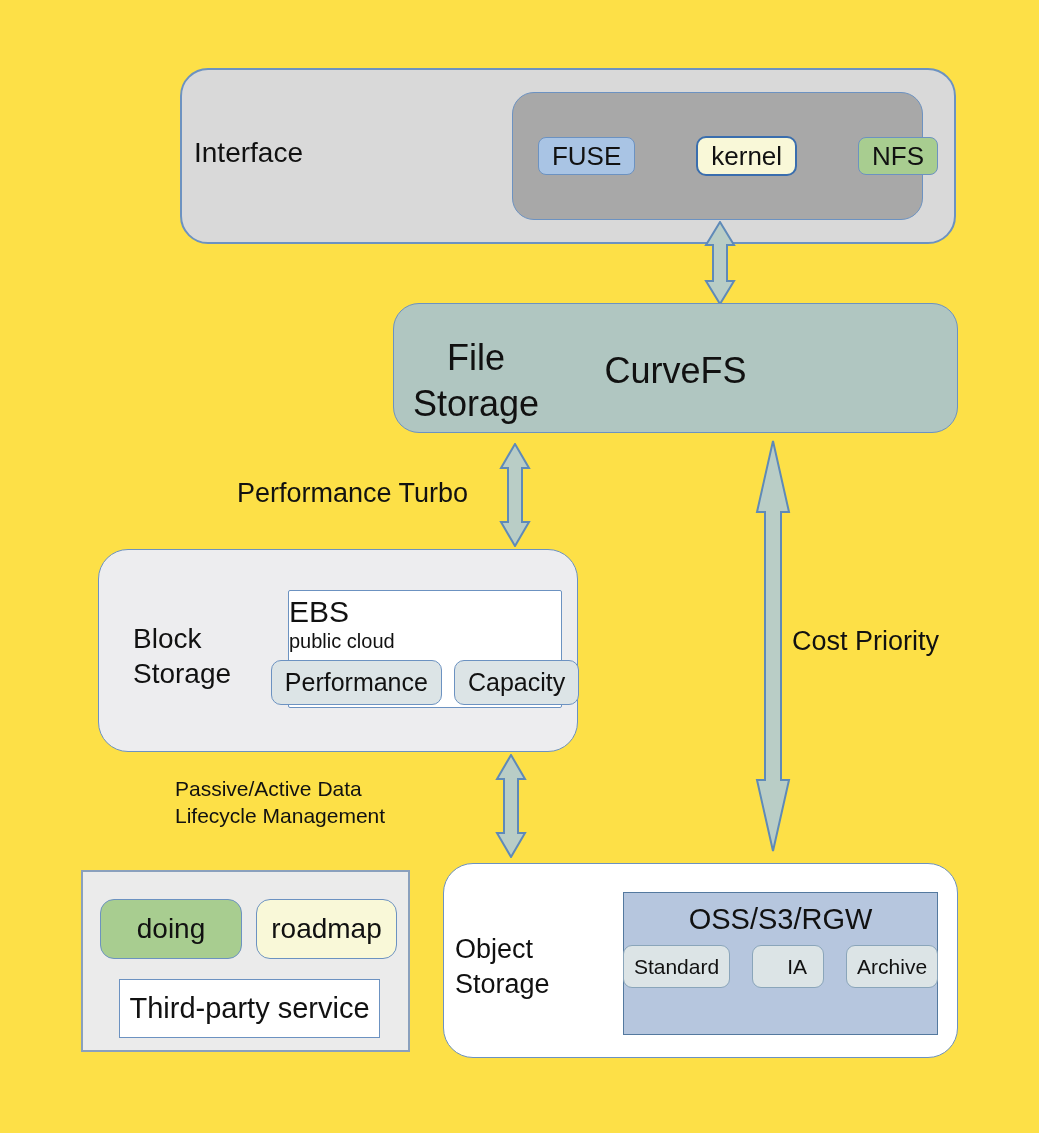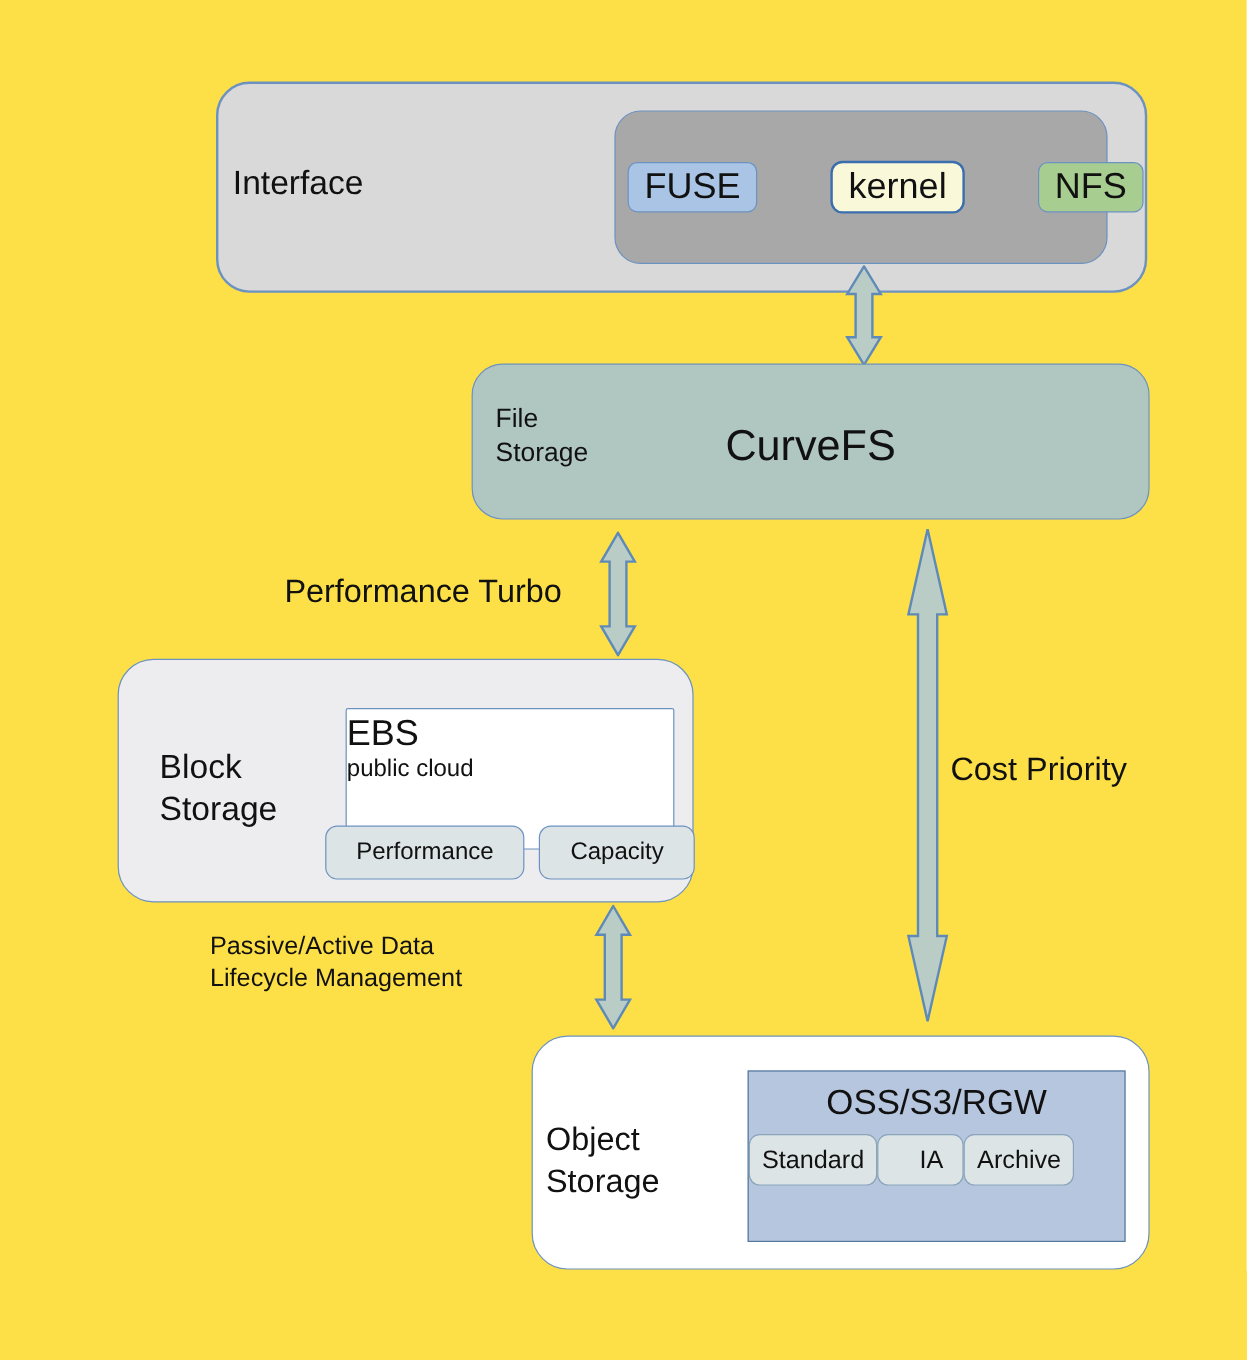--- a/index.html
+++ b/index.html
@@ -26,70 +26,70 @@
   .canvas{position:relative;width:1039px;height:1133px;background:#fde047;overflow:hidden;}
 
   .abs{position:absolute;}
 
   
   .interface-box{left:180px;top:68px;width:776px;height:176px;background:var(--interface-fill);
     border:2px solid var(--border-blue);border-radius:28px;}
   .interface-label{left:194px;top:137px;font-size:28px;}
   .interface-inner{left:512px;top:92px;width:411px;height:128px;background:var(--interface-inner-fill);
     border:1.5px solid var(--border-blue);border-radius:22px;display:flex;align-items:center;justify-content:center;gap:20px;}
-  .chip{display:inline-flex;align-items:center;justify-content:center;font-size:30px;line-height:1;
+  .chip{display:inline-flex;align-items:center;justify-content:center;font-size:26px;line-height:1;
     padding:5px 13px;border-radius:8px;margin-left:41px;}
   .chip-fuse{background:var(--chip-blue-fill);border:1.5px solid var(--border-blue);}
   .chip-kernel{background:var(--chip-yellow-fill);border:2.5px solid var(--chip-yellow-border);border-radius:10px;}
   .chip-nfs{background:var(--chip-green-fill);border:1.5px solid var(--border-blue);}
 
   
   .filestorage-box{left:393px;top:303px;width:565px;height:130px;background:var(--file-storage-fill);
     border:1.5px solid var(--border-blue);border-radius:26px;}
-  .filestorage-label{left:413px;top:335px;font-size:22px;line-height:1.28;}
+  .filestorage-label{left:413px;top:335px;font-size:36px;line-height:1.28;text-align:center;}
   .filestorage-title{left:393px;top:350px;width:565px;text-align:center;font-size:36px;}
 
   
   .perf-turbo-label{left:237px;top:478px;font-size:27px;}
   .cost-priority-label{left:792px;top:626px;font-size:27px;}
   .lifecycle-label{left:175px;top:776px;font-size:21px;line-height:1.28;}
 
   
   .blockstorage-box{left:98px;top:549px;width:480px;height:203px;background:var(--block-storage-fill);
     border:1.5px solid var(--border-blue);border-radius:30px;}
   .blockstorage-label{left:133px;top:621px;font-size:28px;line-height:1.25;}
   .ebs-box{left:288px;top:590px;width:274px;height:118px;background:#ffffff;
     border:1.5px solid var(--border-blue);border-radius:2px;text-align:left;}
   .ebs-title{font-size:30px;margin-top:4px;}
   .ebs-subtitle{font-size:20px;margin-top:1px;}
   .ebs-chips{display:flex;justify-content:center;gap:12px;margin-top:7px;}
-  .sub-chip{display:inline-flex;align-items:center;justify-content:center;font-size:20px;
+  .sub-chip{display:inline-flex;align-items:center;justify-content:center;font-size:25px;
     background:var(--sub-chip-fill);border:1.5px solid var(--border-blue);border-radius:10px;
-    height:45px;padding:0 25px;margin-top:28px;}
+    height:45px;padding:0 13px;}
 
   
   .legend-box{left:81px;top:870px;width:329px;height:182px;background:var(--legend-fill);
     border:2px solid #8aa0bd;}
   .legend-chips{position:absolute;left:17px;top:27px;display:flex;gap:14px;}
   .legend-chip{display:inline-flex;align-items:center;justify-content:center;height:60px;
     font-size:28px;border:1.5px solid var(--border-blue);border-radius:14px;}
   .legend-chip-doing{width:142px;background:var(--chip-green-fill);}
   .legend-chip-roadmap{width:141px;background:var(--chip-yellow-fill);}
   .legend-thirdparty{position:absolute;left:36px;top:107px;width:261px;height:59px;background:#ffffff;
     border:1.5px solid var(--border-blue);display:flex;align-items:center;justify-content:center;font-size:29px;}
 
   
   .objectstorage-box{left:443px;top:863px;width:515px;height:195px;background:#ffffff;
     border:1.5px solid var(--border-blue);border-radius:30px;}
   .objectstorage-label{left:455px;top:932px;font-size:27px;line-height:1.28;}
   .oss-box{left:623px;top:892px;width:315px;height:143px;background:var(--oss-fill);
     border:1.5px solid var(--oss-border);border-radius:0;text-align:center;}
   .oss-title{font-size:29px;margin-top:10px;}
   .oss-subtitle{font-size:17px;margin-top:6px;}
-  .oss-chips{display:flex;justify-content:flex-start;margin-top:9px;}
+  .oss-chips{display:flex;justify-content:center;gap:22px;margin-top:9px;}
   .oss-chip{display:inline-flex;align-items:center;justify-content:center;font-size:21px;
     background:var(--sub-chip-fill);border:1px solid #8aa5ba;border-radius:9px;height:43px;padding:0 10px;}
   .oss-chip-ia{min-width:72px;padding-left:28px;}
 
   
   .arrow svg{display:block;}
   .arrow-shape{fill:var(--arrow-fill);stroke:var(--arrow-stroke);stroke-width:2;stroke-linejoin:miter;}
 </style>
 </head>
 <body>
@@ -148,20 +148,27 @@
   <div class="abs lifecycle-label">
     <div>Passive/Active Data</div>
     <div>Lifecycle Management</div>
   </div>
   <div class="abs arrow" style="left:495px;top:754px;">
     <svg width="32" height="104" viewBox="0 0 32 104">
       <polygon class="arrow-shape" points="16,1 30,25 23,25 23,79 30,79 16,103 2,79 9,79 9,25 2,25"></polygon>
     </svg>
   </div>
 
+  <div class="abs legend-box">
+    <div class="legend-chips">
+      <span class="legend-chip legend-chip-doing">doing</span>
+      <span class="legend-chip legend-chip-roadmap">roadmap</span>
+    </div>
+    <div class="legend-thirdparty">Third-party service</div>
+  </div>
 
   <div class="abs objectstorage-box"></div>
   <div class="abs objectstorage-label">
     <div>Object</div>
     <div>Storage</div>
   </div>
   <div class="abs oss-box">
     <div class="oss-title">OSS/S3/RGW</div>
     <div class="oss-chips">
       <span class="oss-chip">Standard</span>

